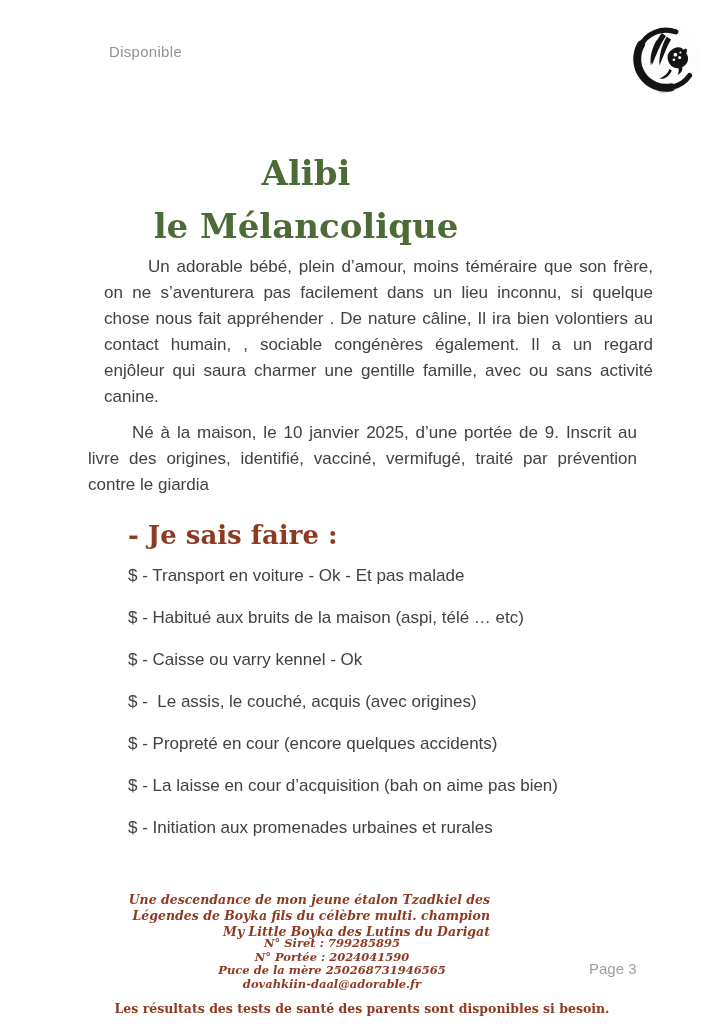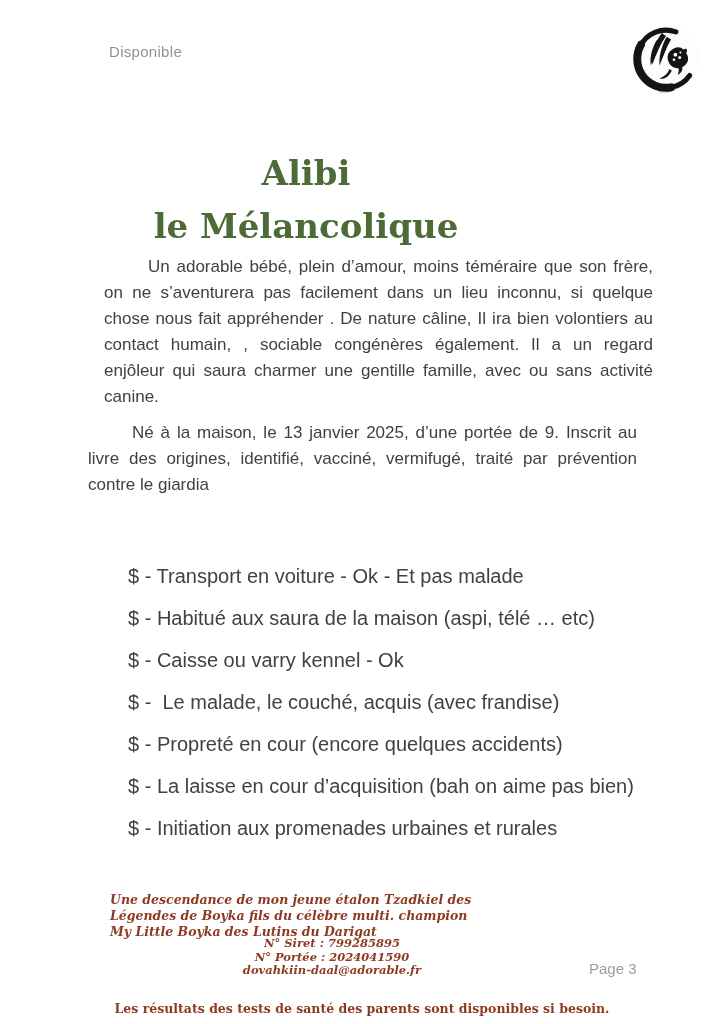--- a/index.html
+++ b/index.html
@@ -47,28 +47,28 @@
     font-weight:bold;
     font-size:26px;
     color:#8e3a22;
     margin:0;
   }
   .skills-list{
     position:absolute;left:128px;top:555px;width:520px;
     list-style:none;margin:0;padding:0;
   }
   .skills-list li{
-    font-size:20px;line-height:42px;
+    font-size:17px;line-height:42px;
     color:#3f4143;
     white-space:pre-wrap;
   }
 
   .footer-lineage{
     position:absolute;left:0;top:892px;width:600px;
-    text-align:left;
+    text-align:right;
     font-family:"DejaVu Serif", serif;
     font-style:italic;font-weight:bold;
     font-size:12.5px;line-height:16px;
     color:#8e3a22;
     padding:0 110px;box-sizing:border-box;
   }
   .footer-ids{
     position:absolute;left:0;top:937px;width:664px;
     text-align:center;
     font-family:"DejaVu Serif", serif;
@@ -119,38 +119,40 @@
       <path d="M58,66 C54,75 47,79 41,77 C47,75 52,71 55,64 Z" fill="#141414"></path>
     </svg>
   </div>
 
   <h1 class="doc-title">
     <span>Alibi</span><br>
     <span>le Mélancolique</span>
   </h1>
 
   <p class="para para-1">Un adorable bébé, plein d’amour, moins téméraire que son frère, on ne s’aventurera pas facilement dans un lieu inconnu, si quelque chose nous fait appréhender . De nature câline, Il ira bien volontiers au contact humain, , sociable congénères également. Il a un regard enjôleur qui saura charmer une gentille famille, avec ou sans activité canine.</p>
-  <p class="para para-2">Né à la maison, le 13 janvier 2025, d’une portée de 9. Inscrit au livre des origines, identifié, vacciné, vermifugé, traité par prévention contre le giardia</p>
+  <p class="para para-2">Né à la maison, le 10 janvier 2025, d’une portée de 9. Inscrit au livre des origines, identifié, vacciné, vermifugé, traité par prévention contre le giardia</p>
 
+  <h2 class="skills-heading">- Je sais faire :</h2>
 
   <ul class="skills-list">
     <li>$ - Transport en voiture - Ok - Et pas malade</li>
-    <li>$ - Habitué aux saura de la maison (aspi, télé … etc)</li>
+    <li>$ - Habitué aux bruits de la maison (aspi, télé … etc)</li>
     <li>$ - Caisse ou varry kennel - Ok</li>
-    <li>$ -  Le malade, le couché, acquis (avec frandise)</li>
+    <li>$ -  Le assis, le couché, acquis (avec origines)</li>
     <li>$ - Propreté en cour (encore quelques accidents)</li>
     <li>$ - La laisse en cour d’acquisition (bah on aime pas bien)</li>
     <li>$ - Initiation aux promenades urbaines et rurales</li>
   </ul>
 
   <div class="footer-lineage">Une descendance de mon jeune étalon Tzadkiel des Légendes de Boyka fils du célèbre multi. champion My Little Boyka des Lutins du Darigat</div>
 
   <div class="footer-ids">
     <div>N° Siret : 799285895</div>
     <div>N° Portée : 2024041590</div>
+    <div>Puce de la mère 250268731946565</div>
     <div>dovahkiin-daal@adorable.fr</div>
   </div>
 
   <span class="page-number">Page 3</span>
 
   <div class="footer-tests">Les résultats des tests de santé des parents sont disponibles si besoin.</div>
 
 </div>
 
 </body></html>

